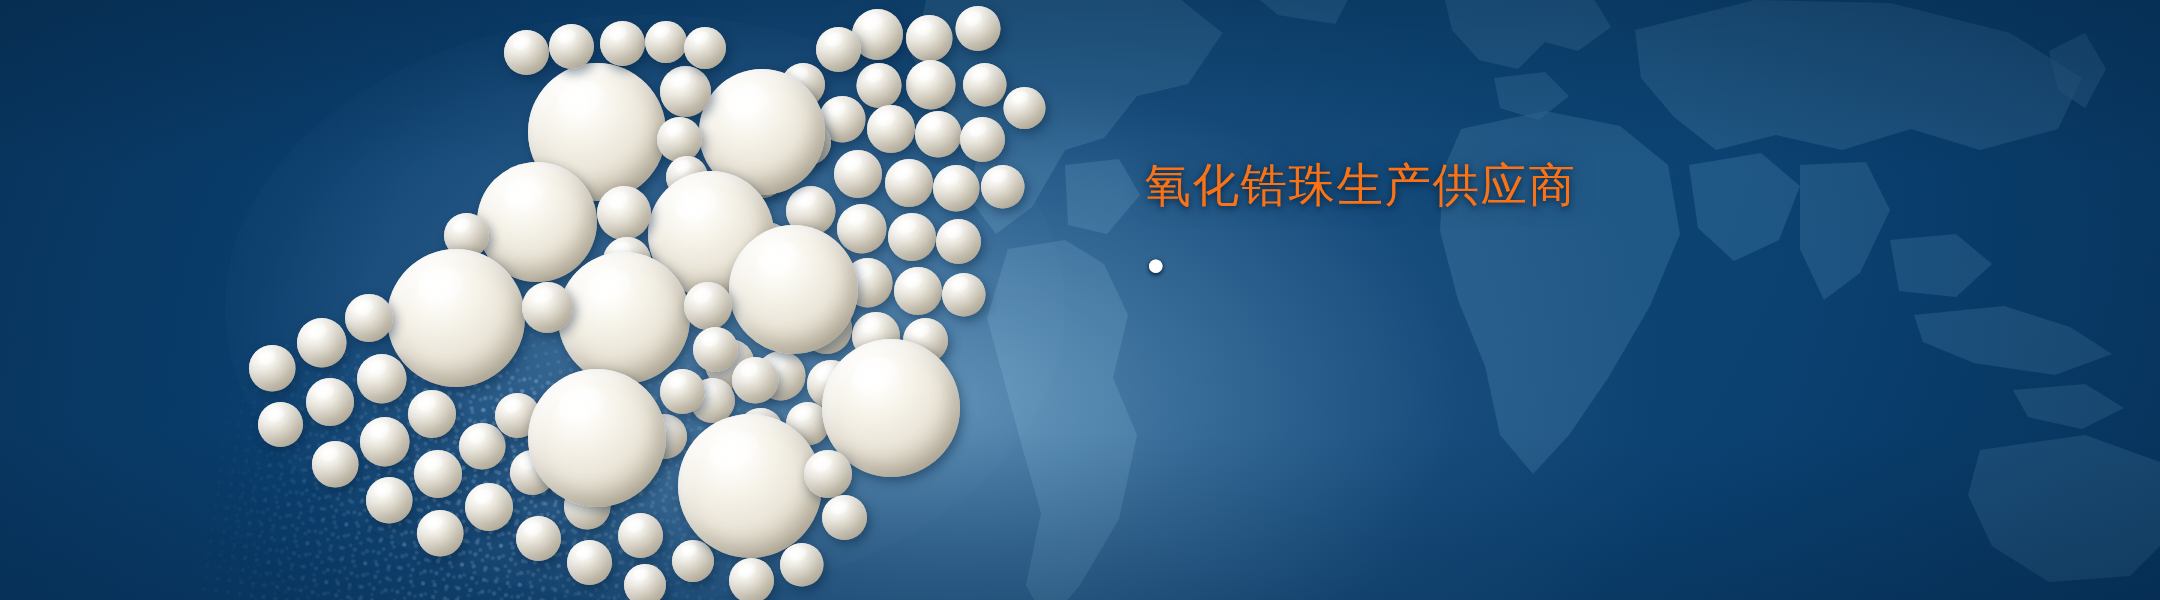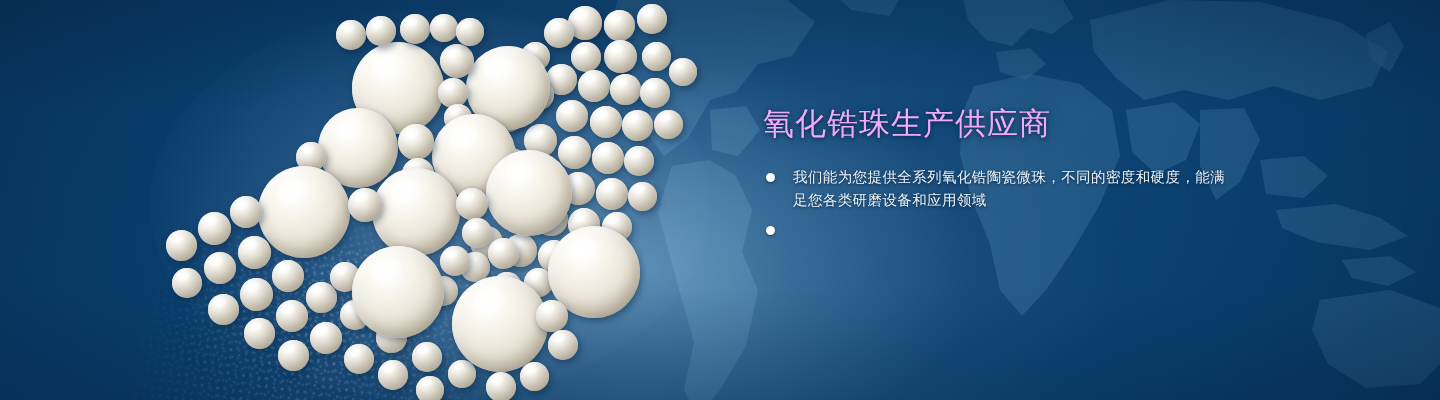--- a/index.html
+++ b/index.html
@@ -129,21 +129,21 @@
   
   #copy {
     position:absolute;
     left:763px; top:104px;
     width:470px;
   }
   #headline {
     font-size:31px;
     line-height:40px;
     font-weight:400;
-    color:#f0abfc;
+    color:#f97316;
     letter-spacing:1px;
     text-shadow:0 1px 4px rgba(2,24,48,0.75), 0 0 14px rgba(8,44,80,0.55);
     white-space:nowrap;
   }
   #bullets {
     margin-top:22px;
     list-style:none;
   }
   .bullet {
     position:relative;
@@ -317,21 +317,20 @@
     <div class="bead sm" style="left:520px; top:362px; width:29px; height:29px;"></div>
   </div>
 
   <div id="copy">
 
     <h1 id="headline">氧化锆珠生产供应商</h1>
 
     <ul id="bullets">
       <li class="bullet">
         <span class="dot"></span>
-        <span>我们能为您提供全系列氧化锆陶瓷微珠，不同的密度和硬度，能满足您各类研磨设备和应用领域</span>
       </li>
       <li class="bullet">
         <span class="dot"></span>
       </li>
     </ul>
   </div>
 
 </div>
 
 </body></html>

